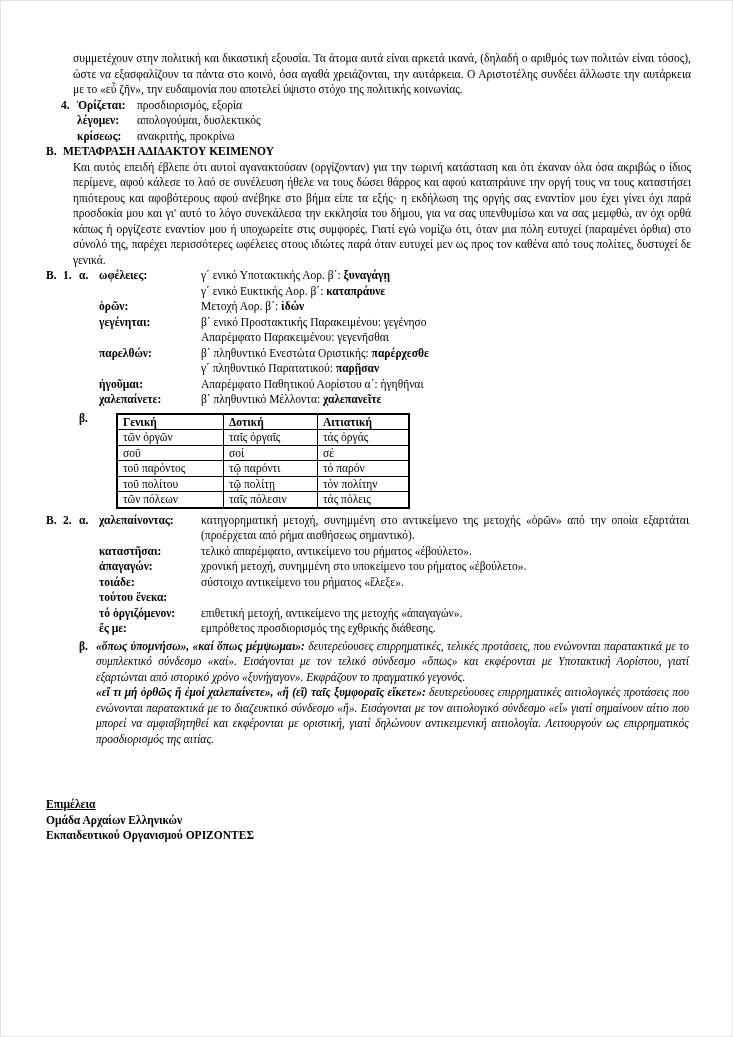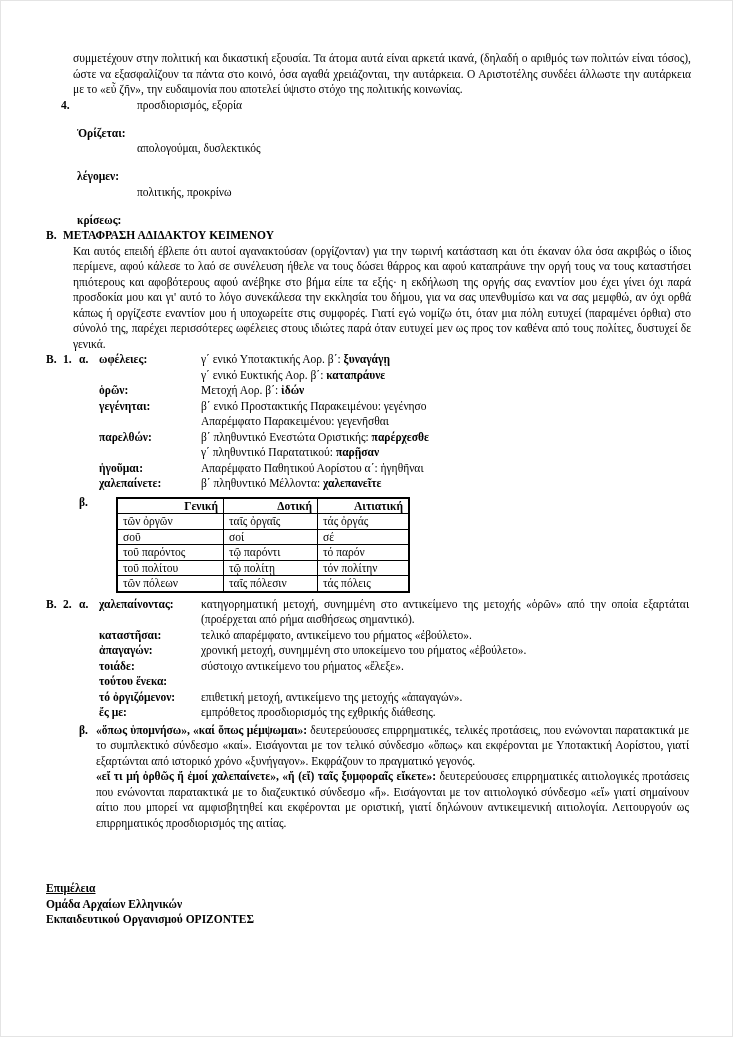--- a/index.html
+++ b/index.html
@@ -11,21 +11,21 @@
     font-size:11.5px;line-height:15.5px;color:#000;
     position:relative;overflow:hidden;
   }
   p{margin:0;}
   .just{text-align:justify;}
   .indent{margin-left:27px;width:618px;}
   
   .item4{display:flex;margin-left:15px;}
   .item4-num{width:16px;font-weight:bold;flex:none;}
   .item4-row{display:flex;}
-  .item4-label{width:60px;font-weight:bold;flex:none;margin-top:28px;}
+  .item4-label{width:60px;font-weight:bold;flex:none;}
   
   .bhead{display:flex;font-weight:bold;}
   .bhead-label{width:17px;flex:none;}
   
   .m-row{display:flex;}
   .m-markers{width:53px;flex:none;display:flex;font-weight:bold;}
   .mk1{width:17px;flex:none;}
   .mk2{width:16px;flex:none;}
   .mk3{width:20px;flex:none;}
   .m-spacer{width:53px;flex:none;}
@@ -33,29 +33,29 @@
   .m-value{flex:1;}
   .s-text{flex:1;text-align:justify;}
   
   .beta-block{display:flex;margin-left:33px;margin-top:3px;}
   .beta-marker{width:37px;flex:none;font-weight:bold;}
   table.decl{border-collapse:collapse;border:2px solid #000;margin-top:2px;}
   table.decl th,table.decl td{
     border:1px solid #000;padding:0 5px;line-height:14.5px;
     font-size:11.5px;font-weight:normal;text-align:left;
   }
-  table.decl th{font-weight:bold;text-align:right;}
+  table.decl th{font-weight:bold;text-align:left;}
   table.decl .c1{width:95px;}
   table.decl .c2{width:83px;}
   table.decl .c3{width:80px;}
   
   .beta-para{display:flex;margin-left:33px;margin-top:2px;}
   .beta-para-marker{width:17px;flex:none;font-weight:bold;}
   .beta-para-body{flex:1;}
-  .beta-para-body p{text-align:justify;}
+  .beta-para-body p{text-align:justify;font-style:italic;}
   
   .footer{margin-top:50px;text-align:left;font-weight:bold;}
   .f-title{text-decoration:underline;}
   .syntax-block{margin-top:4px;}
 </style>
 </head>
 <body>
 
 <div class="page">
 
@@ -67,21 +67,21 @@
       <div class="item4-row">
         <span class="item4-label">Ὁρίζεται:</span>
         <span>προσδιορισμός, εξορία</span>
       </div>
       <div class="item4-row">
         <span class="item4-label">λέγομεν:</span>
         <span>απολογούμαι, δυσλεκτικός</span>
       </div>
       <div class="item4-row">
         <span class="item4-label">κρίσεως:</span>
-        <span>πολιτικής, προκρίνω</span>
+        <span>ανακριτής, προκρίνω</span>
       </div>
     </div>
   </div>
 
   <div class="bhead">
     <span class="bhead-label">Β.</span>
     <span>ΜΕΤΑΦΡΑΣΗ ΑΔΙΔΑΚΤΟΥ ΚΕΙΜΕΝΟΥ</span>
   </div>
 
   <p class="indent just">Και αυτός επειδή έβλεπε ότι αυτοί αγανακτούσαν (οργίζονταν) για την τωρινή κατάσταση και ότι έκαναν όλα όσα ακριβώς ο ίδιος περίμενε, αφού κάλεσε το λαό σε συνέλευση ήθελε να τους δώσει θάρρος και αφού καταπράυνε την οργή τους να τους καταστήσει ηπιότερους και αφοβότερους αφού ανέβηκε στο βήμα είπε τα εξής· η εκδήλωση της οργής σας εναντίον μου έχει γίνει όχι παρά προσδοκία μου και γι' αυτό το λόγο συνεκάλεσα την εκκλησία του δήμου, για να σας υπενθυμίσω και να σας μεμφθώ, αν όχι ορθά κάπως ή οργίζεστε εναντίον μου ή υποχωρείτε στις συμφορές. Γιατί εγώ νομίζω ότι, όταν μια πόλη ευτυχεί (παραμένει όρθια) στο σύνολό της, παρέχει περισσότερες ωφέλειες στους ιδιώτες παρά όταν ευτυχεί μεν ως προς τον καθένα από τους πολίτες, δυστυχεί δε γενικά.</p>

